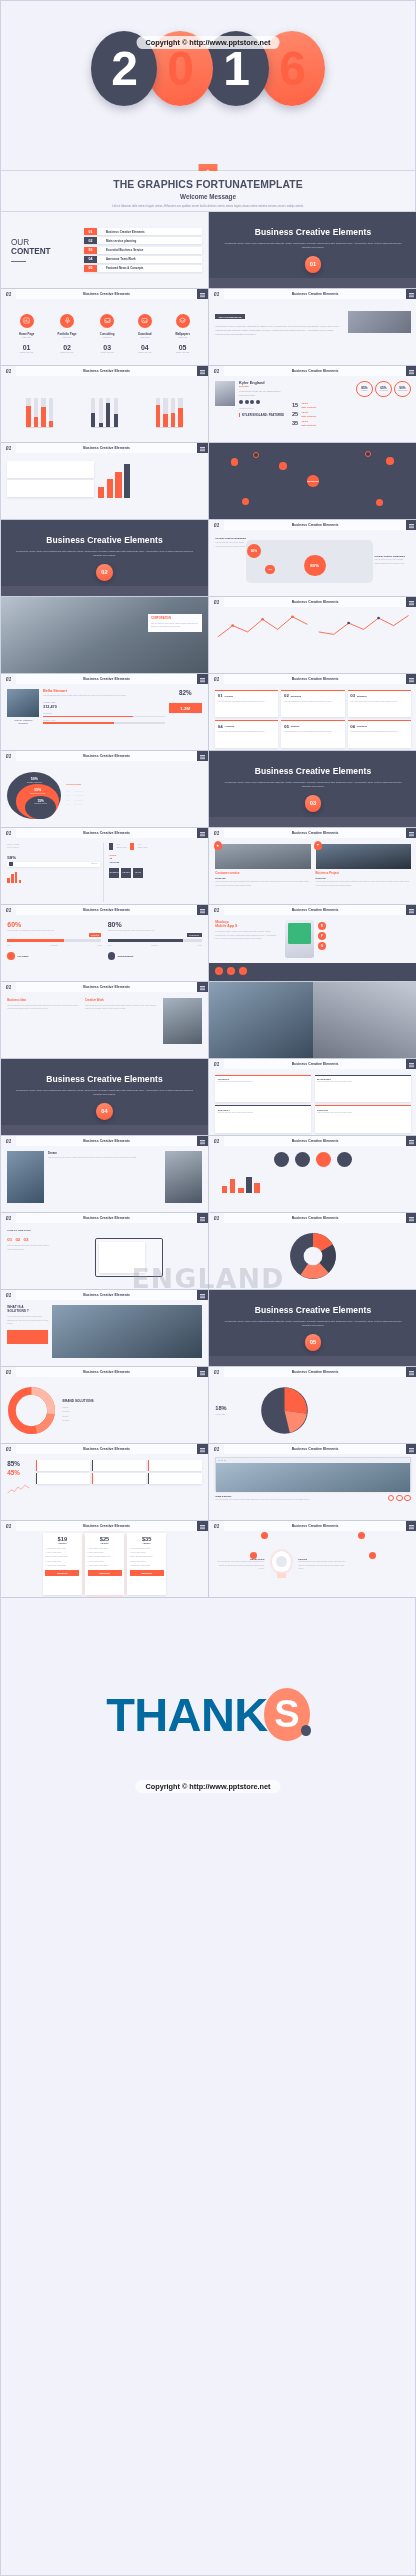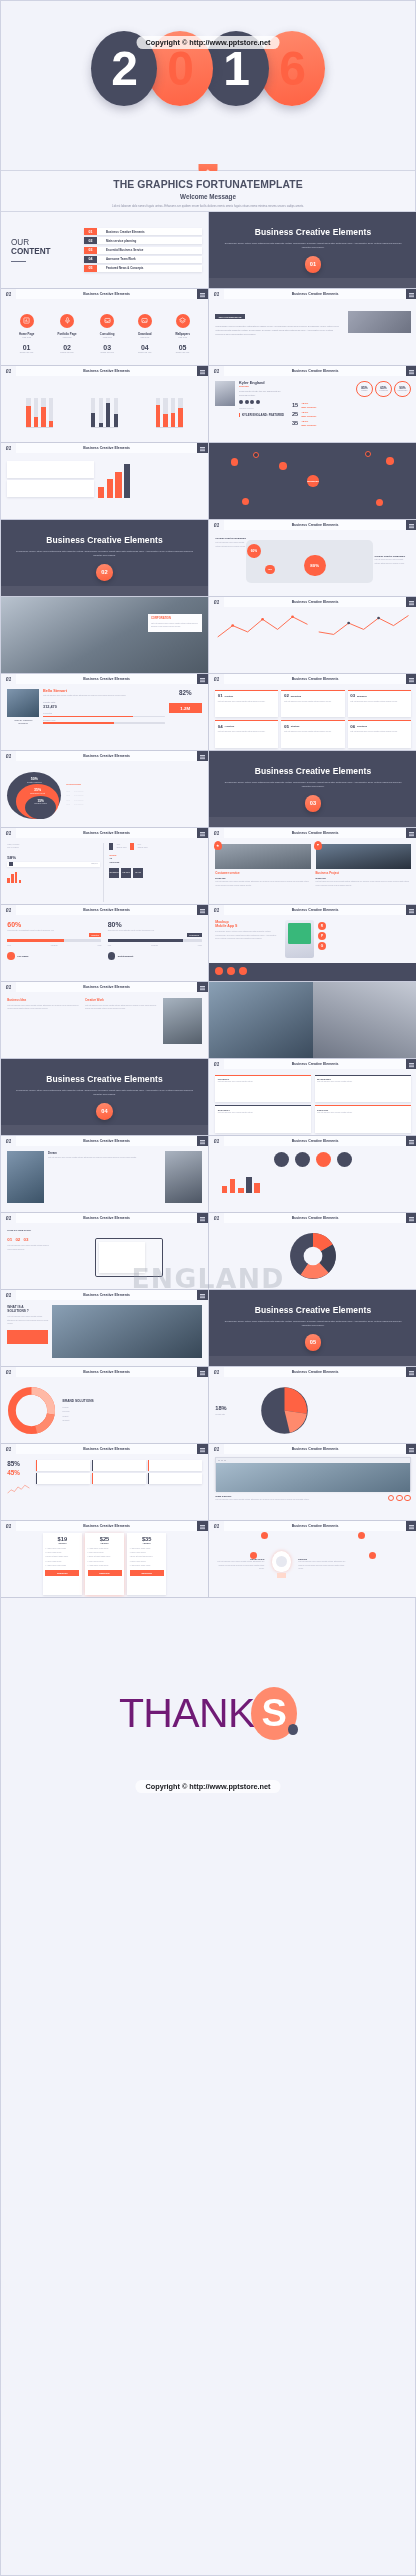--- a/index.html
+++ b/index.html
@@ -98,21 +98,21 @@
   .watermark {
     position:absolute; left:50%; top:1277px; transform:translate(-50%,-50%);
     font-size:26.6px; font-weight:bold; color:rgba(140,145,160,.30);
     letter-spacing:1.3px; z-index:40; pointer-events:none; white-space:nowrap;
     font-family:"DejaVu Sans", sans-serif;
   }
 
   
   .thanks { height:233px; background:#f2f3fa; position:relative; }
   .thanks-inner { position:absolute; left:0; right:0; top:89px; display:flex; justify-content:center; align-items:center; }
-  .thanks-word { font-size:41px; font-weight:normal; color:#701a75; letter-spacing:-0.6px; }
+  .thanks-word { font-size:47px; font-weight:bold; color:#0369a1; letter-spacing:-0.6px; }
   .thanks-s { position:relative; width:46px; height:53px; border-radius:50%;
               background:#ff8a6d; display:flex; align-items:center; justify-content:center;
               margin-left:-3.8px; }
   .thanks-s span { color:#fff; font-size:38px; font-weight:bold; }
   .thanks-dot { position:absolute; right:-1.3px; bottom:5px; width:10px; height:11.4px; border-radius:50%; background:#4b5068; }
   .thanks-copy { position:absolute; left:50%; transform:translateX(-50%); top:182px;
                  background:#fbfbfe; color:#17181d; font-size:7.3px; font-weight:bold;
                  padding:1.9px 10px; border-radius:6.3px; white-space:nowrap; }
 </style>
 </head>

